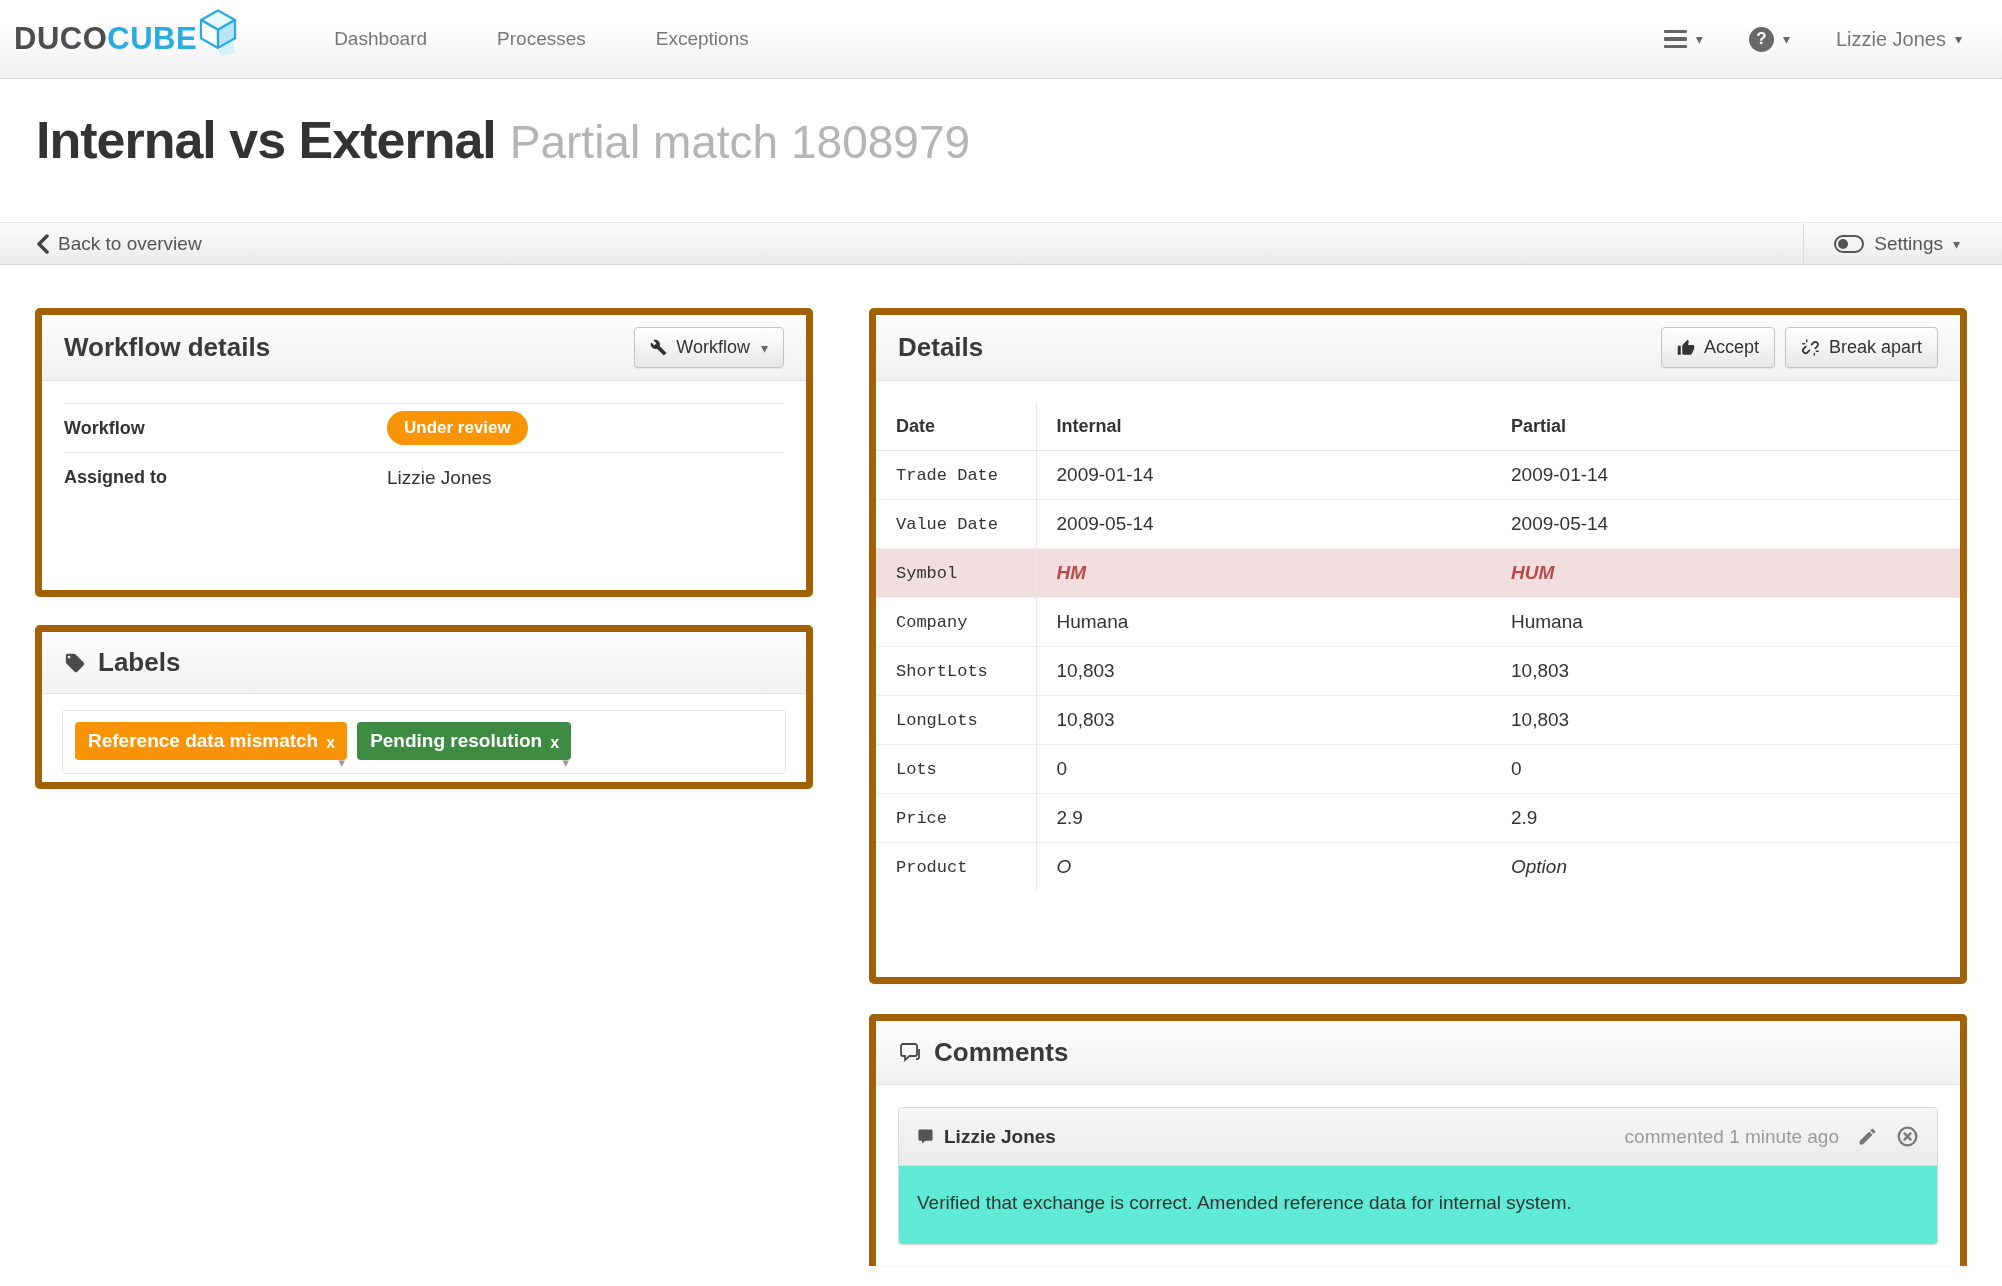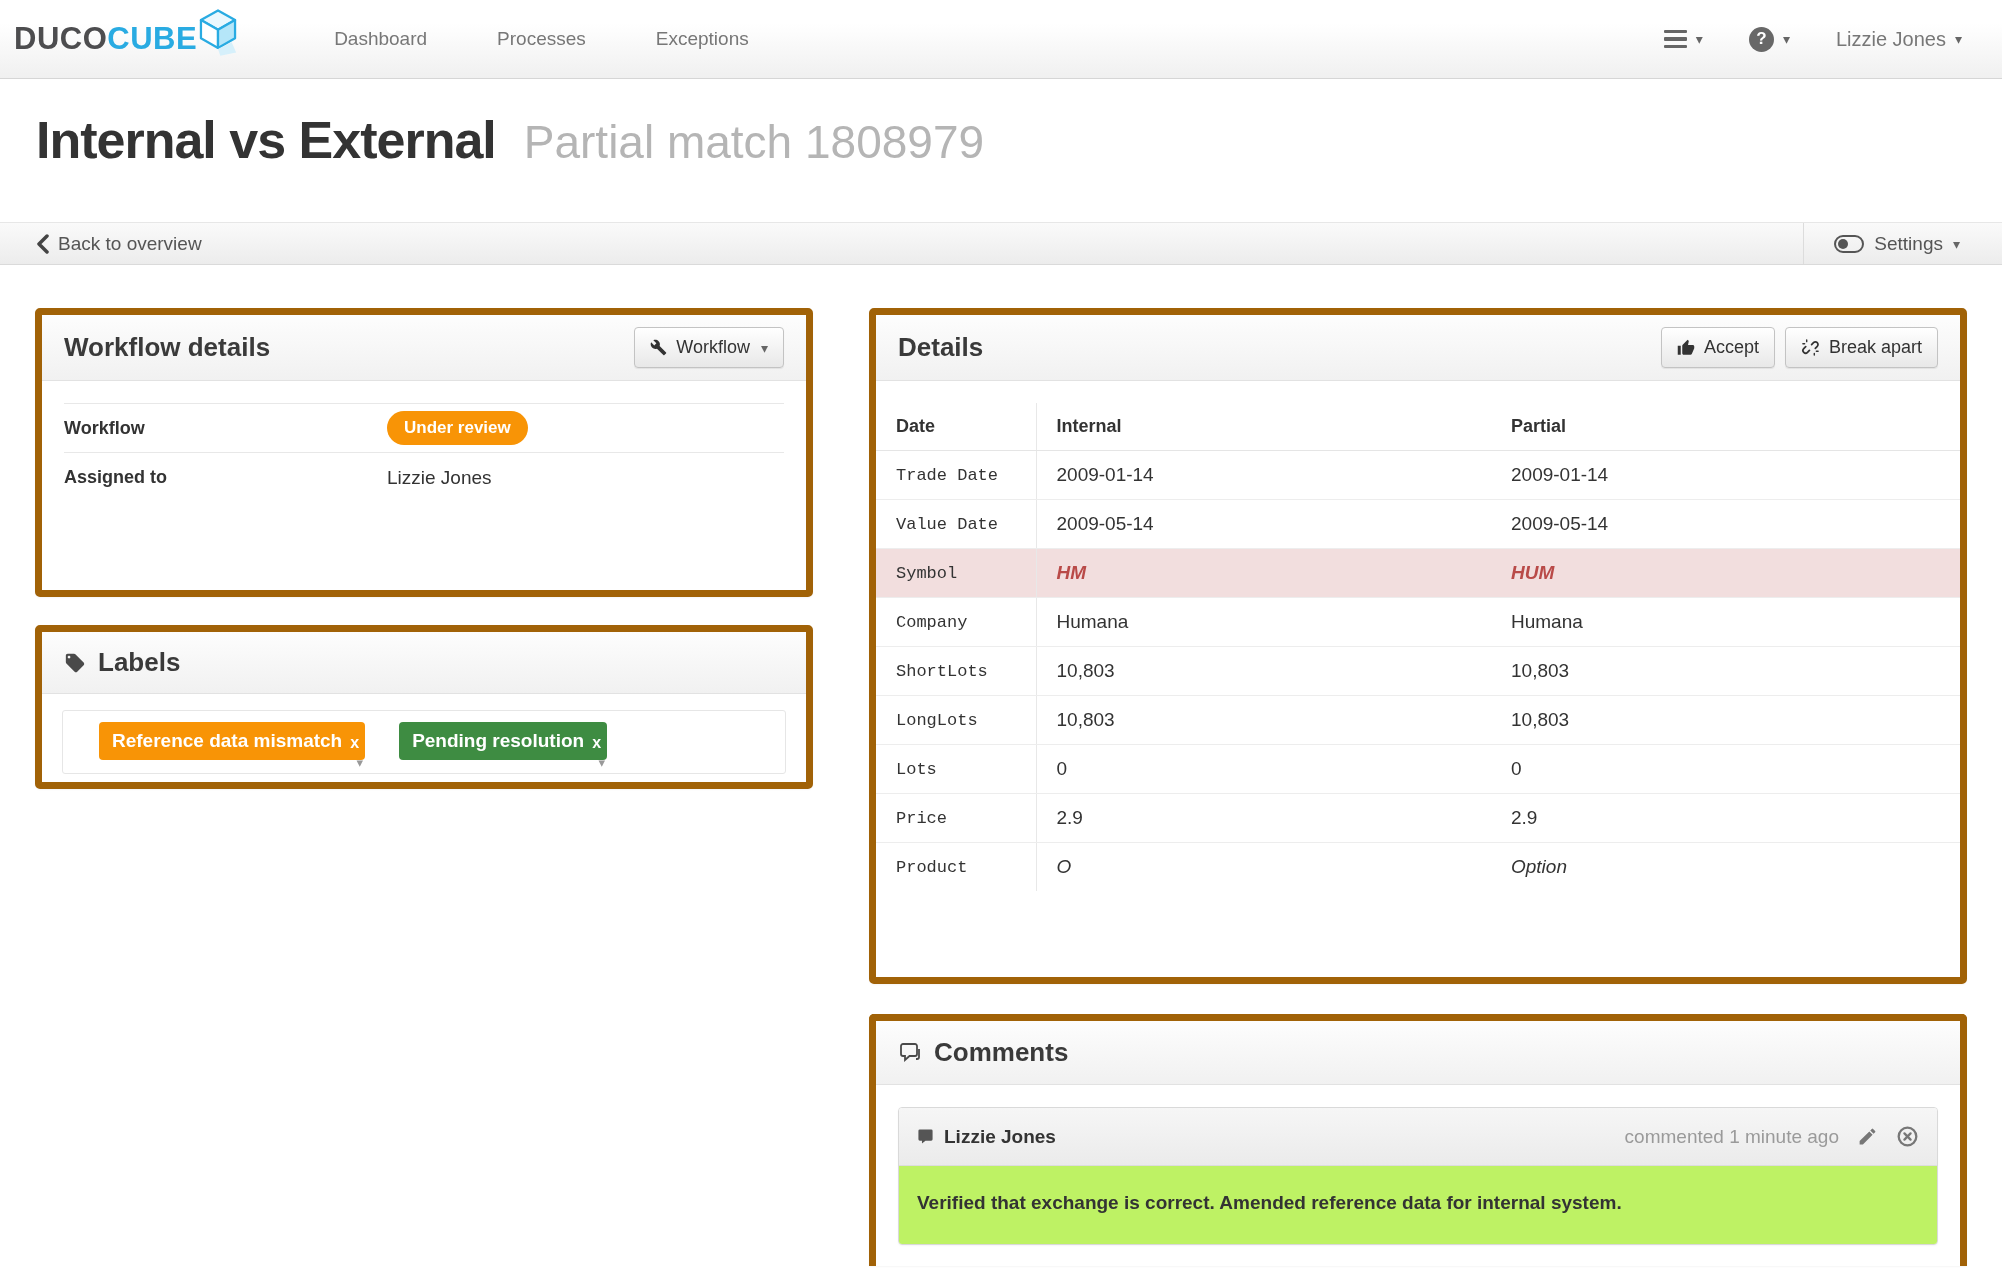--- a/index.html
+++ b/index.html
@@ -29,21 +29,21 @@
   .help-circle {
     width: 25px; height: 25px; border-radius: 50%; background: #686868; color: #fff;
     font-weight: bold; font-size: 17px; display: inline-flex; align-items: center; justify-content: center;
   }
   .caret { font-size: 14px; color: #666; line-height: 1; }
   .user-name { font-size: 20px; color: #777; }
 
   
   .page-header { position: absolute; top: 80px; left: 0; right: 0; height: 142px; background: #fff; }
   .page-header h1 { padding: 30px 0 0 36px; font-size: 52px; letter-spacing: -1px; color: #333; font-weight: bold; }
-  .page-subtitle { font-size: 46px; font-weight: normal; color: #b5b5b5; letter-spacing: 0; margin-left: 28px; }
+  .page-subtitle { font-size: 46px; font-weight: normal; color: #b5b5b5; letter-spacing: 0; margin-left: 14px; }
 
   
   .sub-bar {
     position: absolute; top: 222px; left: 0; right: 0; height: 43px;
     background: linear-gradient(#fafafa, #ececec);
     border-top: 1px solid #e7e7e7; border-bottom: 1px solid #dadada;
     display: flex; align-items: center; padding: 0 0 0 36px; font-size: 19px; color: #555;
   }
   .back-link { display: flex; align-items: center; gap: 8px; cursor: pointer; }
   .bar-right { margin-left: auto; height: 100%; display: flex; align-items: center;
@@ -79,21 +79,21 @@
   .badge-pill {
     display: inline-block; color: #fff; font-weight: bold; font-size: 17px;
     padding: 7px 17px; border-radius: 17px; background: var(--accent-orange);
   }
 
   .labels-panel { top: 625px; left: 35px; width: 778px; height: 164px; }
   .labels-panel .panel-header { height: 62px; }
   .labels-box { margin: 16px 20px; border: 1px solid #e6e6e6; border-radius: 3px; padding: 11px 12px; min-height: 64px; }
   .label-pill {
     position: relative; display: inline-flex; align-items: center; color: #fff; font-weight: bold;
-    font-size: 19px; padding: 8px 6px 8px 13px; border-radius: 4px; margin-right: 10px; margin-left: 24px;
+    font-size: 19px; padding: 8px 12px 8px 13px; border-radius: 4px; margin-right: 10px;
   }
   .label-x { font-size: 16px; font-weight: bold; margin-left: 8px; align-self: flex-end; cursor: pointer; line-height: 1.1; }
   .label-caret { position: absolute; right: 2px; bottom: -10px; color: #999; font-size: 13px; }
 
   .details-panel { top: 308px; left: 869px; width: 1098px; height: 676px; }
   .details-table { width: 100%; border-collapse: collapse; margin-top: 22px; }
   .details-table th {
     text-align: left; font-size: 18px; font-weight: bold; color: #333;
     padding: 13px 20px; border-bottom: 1px solid #e5e5e5;
   }
@@ -109,21 +109,21 @@
   .comments-panel { top: 1014px; left: 869px; width: 1098px; height: 252px; border-bottom: none; border-radius: 5px 5px 0 0; }
   .comments-panel .panel-header { height: 64px; }
   .comment-card { margin: 22px; border: 1px solid #d9d9d9; border-radius: 4px; overflow: hidden; box-shadow: 0 1px 2px rgba(0,0,0,.04); }
   .comment-card-header {
     height: 58px; background: linear-gradient(#f6f6f6, #ebebeb); border-bottom: 1px solid #ddd;
     display: flex; align-items: center; padding: 0 18px; gap: 10px;
   }
   .comment-author { font-size: 19px; font-weight: bold; color: #333; }
   .comment-meta { margin-left: auto; color: #9a9a9a; font-size: 19px; display: flex; align-items: center; gap: 18px; }
   .icon-btn { cursor: pointer; display: inline-flex; }
-  .comment-body { padding: 26px 18px 30px; font-size: 19px; color: #333; background: #bef264; font-weight: bold; }
+  .comment-body { padding: 26px 18px 30px; font-size: 19px; color: #333; background: #5eead4; }
 
   svg { flex-shrink: 0; }
 </style>
 </head>
 <body>
 
 <div class="navbar">
   <div class="logo">
     <span class="logo-duco">DUCO</span>
       <span class="logo-cube">CUBE</span>

